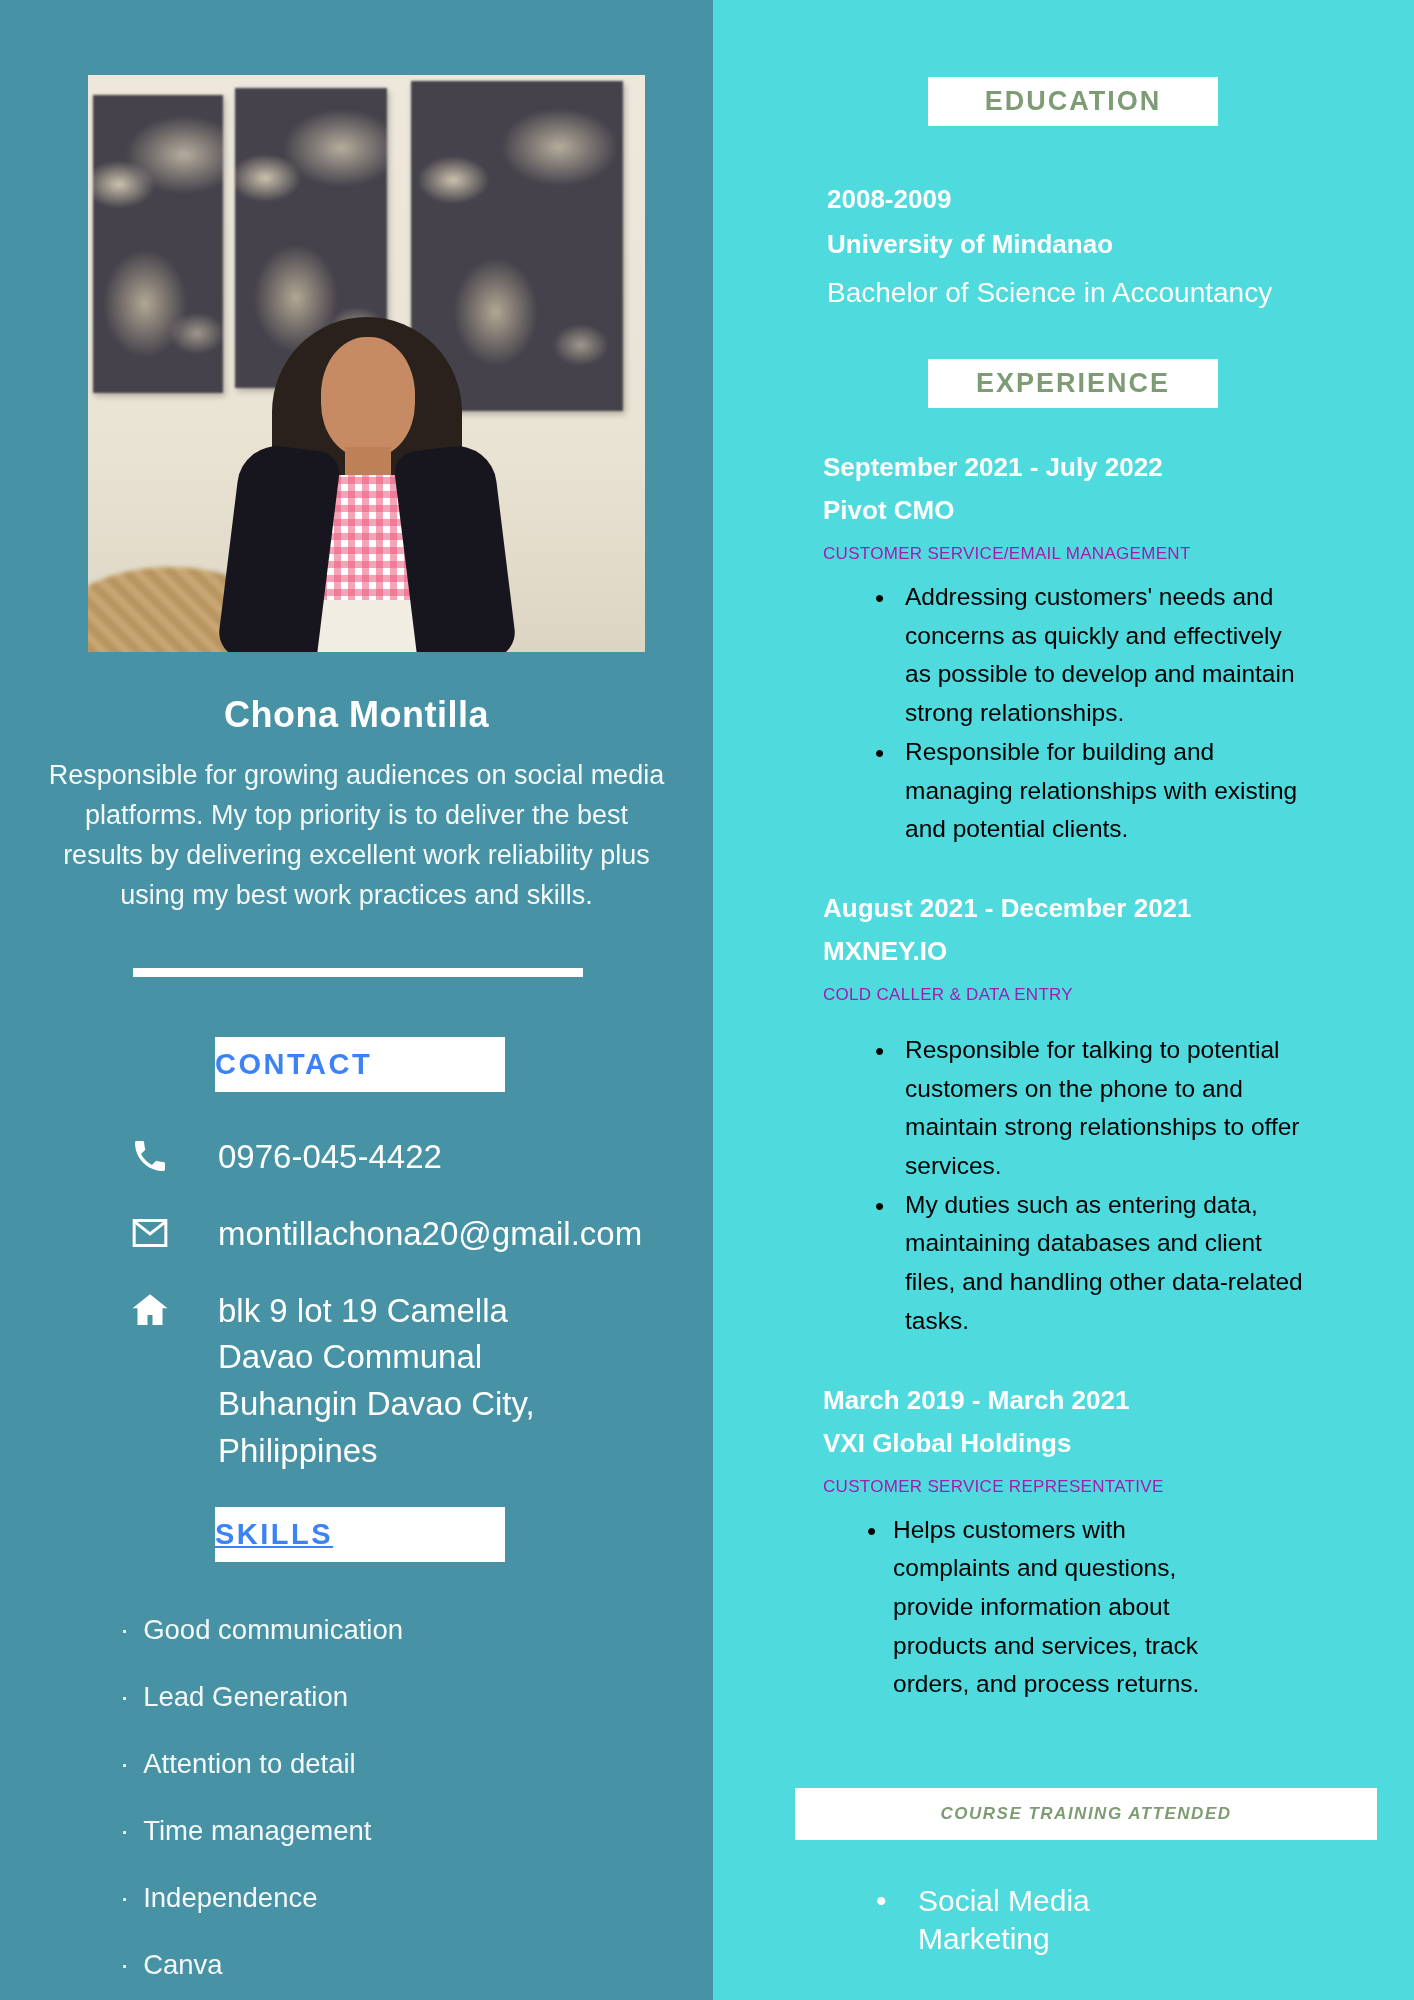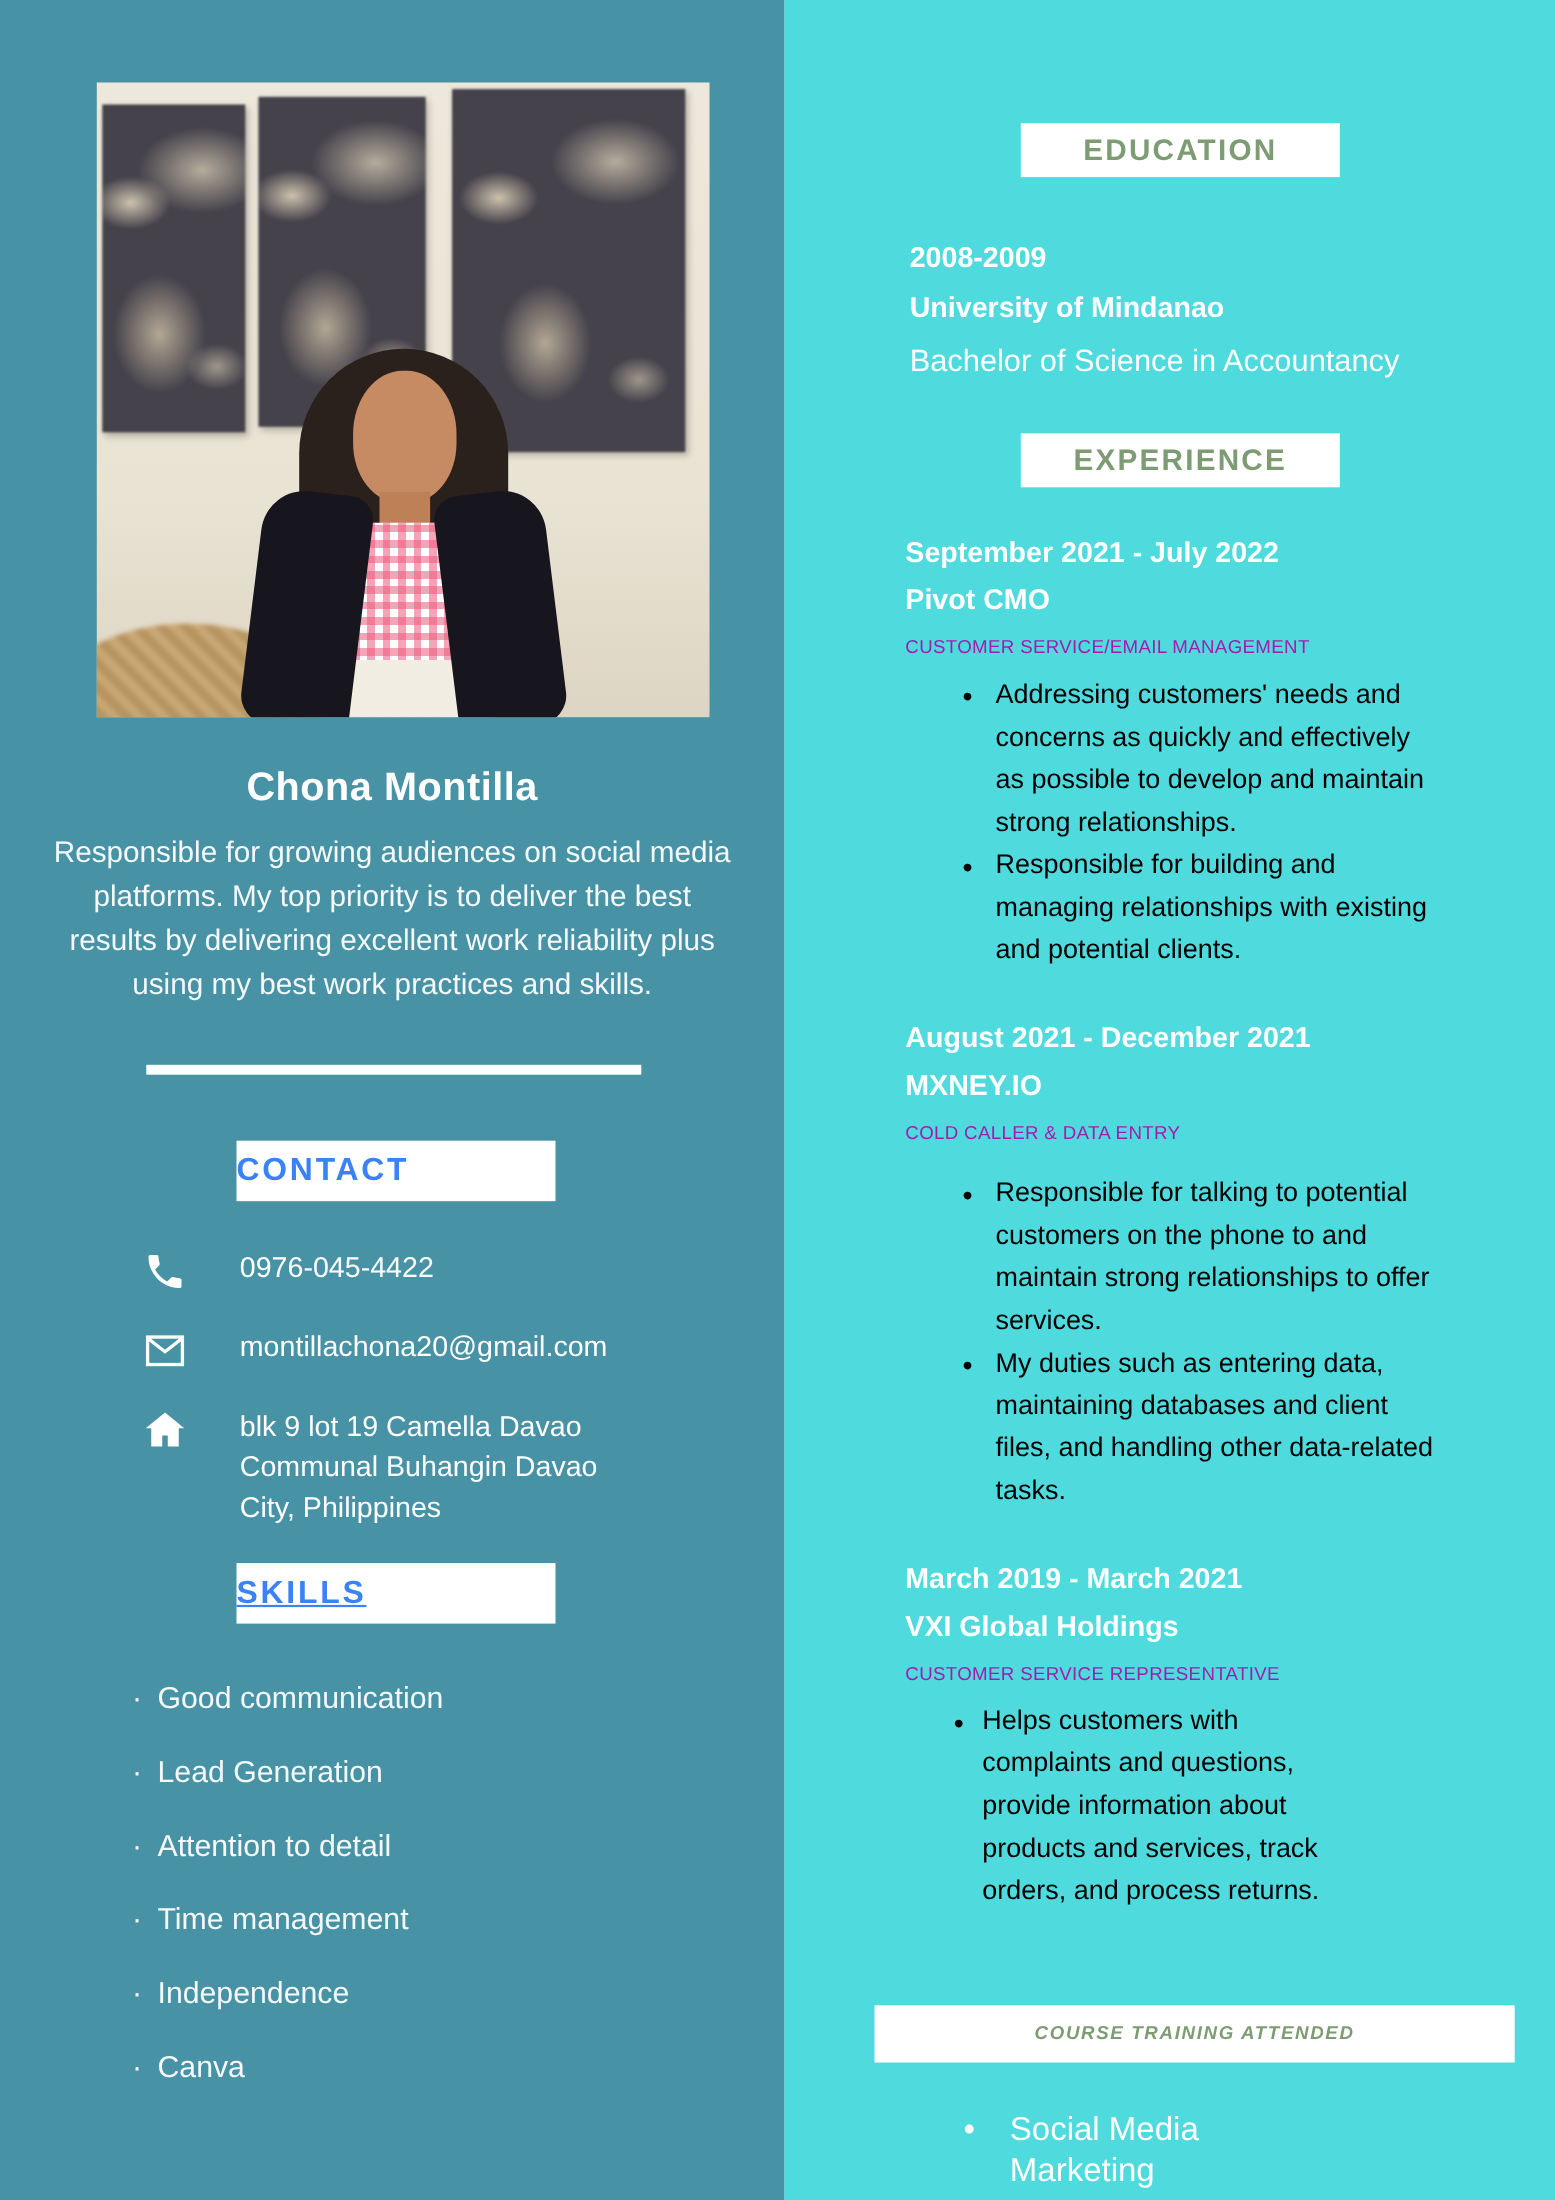--- a/index.html
+++ b/index.html
@@ -80,33 +80,33 @@
     text-align:left;
   }
   .pill-contact, .pill-skills {
     width:290px; margin:60px 0 0 215px;
     font-size:29px; padding:11px 0;
   }
   .contact-list { margin:42px 0 0 130px; }
   .contact-row { display:flex; align-items:flex-start; margin-bottom:30px; }
   .contact-icon { width:46px; flex:0 0 46px; margin-top:2px; }
   .contact-icon svg { width:40px; height:40px; display:block; }
-  .contact-text { margin-left:42px; font-size:26px; line-height:1.42; max-width:345px; }
+  .contact-text { margin-left:42px; font-size:33px; line-height:1.42; max-width:345px; }
 
   .pill-skills { margin-top:32px;text-decoration:underline; }
   .skills-list { margin:52px 0 0 120px; list-style:none; }
   .skills-list li { font-size:27.5px; margin-bottom:35px; color:#F4F8F9; }
   .skills-list li::before { content:"·"; margin-right:14px; }
 
   
   .right {
     width:701px; height:100%;
     background:#4FDADE;
     color:#fff;
-    padding-top:112px;
+    padding-top:77px;
   }
   .pill-right {
     display:block;
     background:#fff; color:#7E9C74;
     font-weight:700; text-align:center; letter-spacing:2px;
   }
   .pill-edu, .pill-exp { width:290px; margin-left:215px; font-size:27px; padding:9px 0; }
   .edu-block { margin:58px 0 0 114px; }
   .edu-period { font-size:26px; font-weight:700; }
   .edu-school { font-size:26px; font-weight:700; margin-top:14px; }

